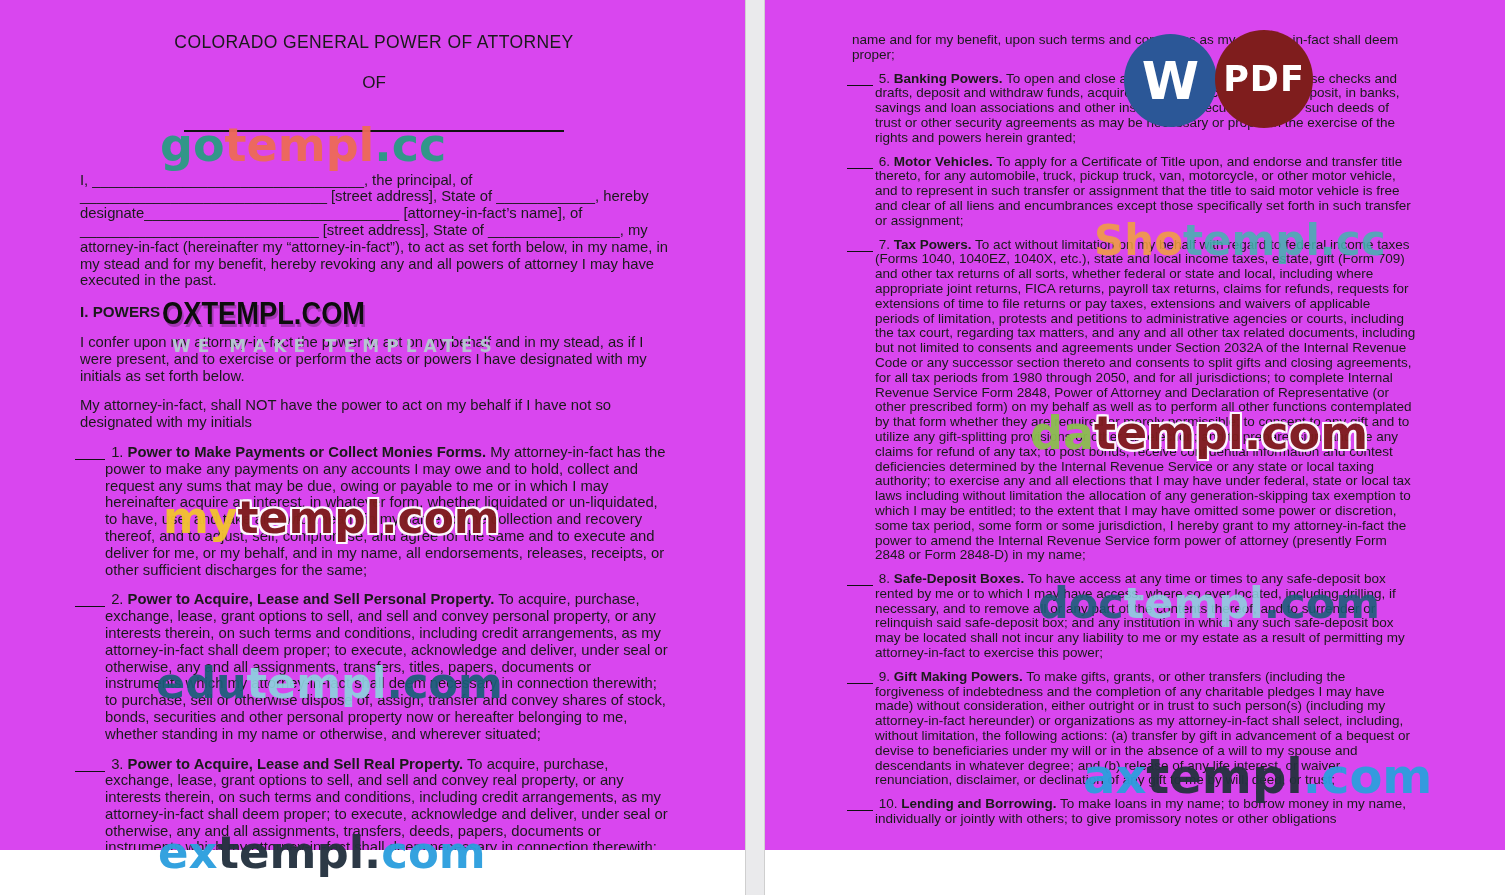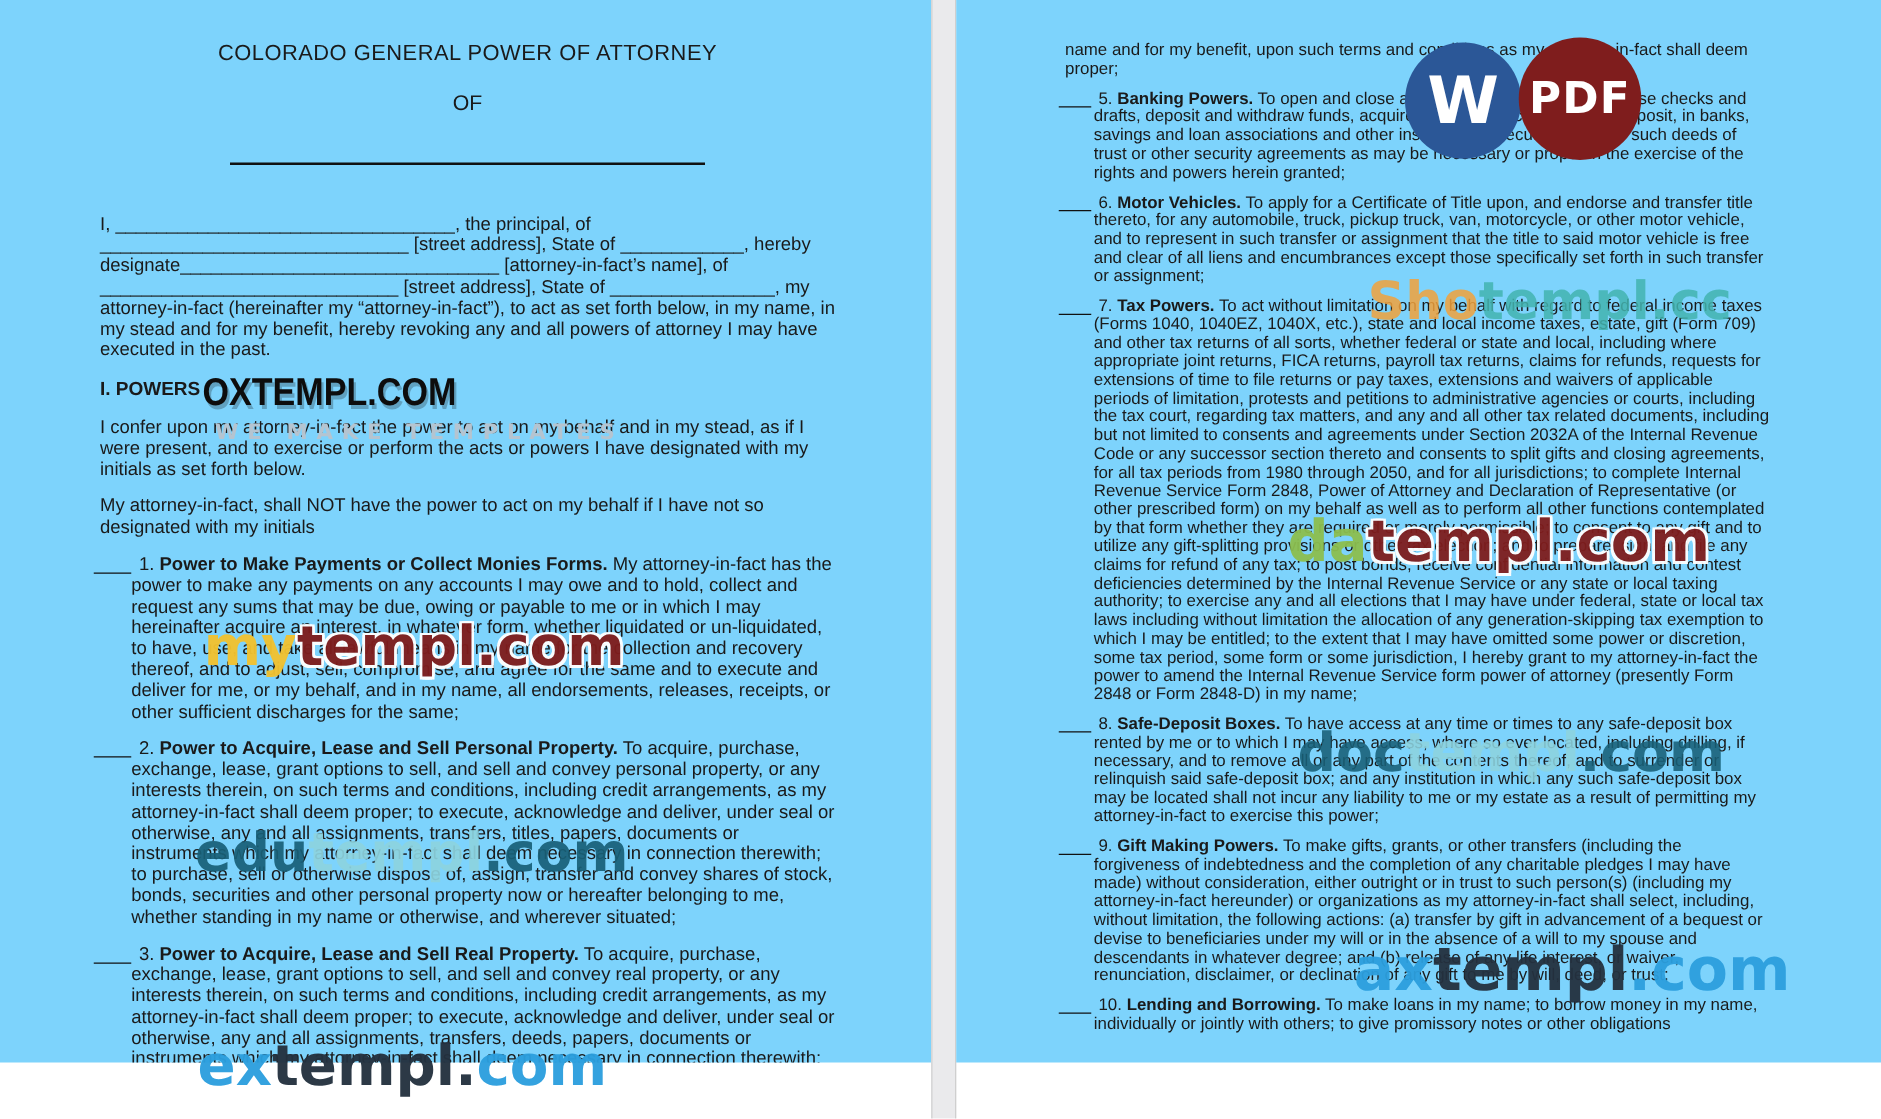--- a/index.html
+++ b/index.html
@@ -1,19 +1,19 @@
 <!DOCTYPE html>
 <html><head>
 <meta charset="utf-8">
 <style>
   html,body{margin:0;padding:0;background:#ffffff;}
   .stage{position:relative;width:1505px;height:895px;overflow:hidden;background:#ffffff;
          font-family:"Liberation Sans",sans-serif;color:#1a1a1a;}
   
-  .page{position:absolute;top:0;background:#7dd3fc;height:850px;box-sizing:border-box;overflow:hidden;}
+  .page{position:absolute;top:0;background:#d946ef;height:850px;box-sizing:border-box;overflow:hidden;}
   .page-left{left:0;width:745px;padding:34px 77px 0 80px;font-size:14.8px;line-height:16.8px;}
   .page-right{left:765px;width:740px;padding:24px 88px 0 87px;font-size:13.5px;line-height:14.8px;}
   .gutter{position:absolute;left:745px;top:0;width:20px;height:895px;background:#eaeaec;
           border-left:1px solid #cfcfcf;border-right:1px solid #cfcfcf;box-sizing:border-box;}
   
   .doc-title{text-align:center;font-size:17.5px;letter-spacing:.4px;margin:0;font-weight:400;}
   .doc-of{text-align:center;font-size:17px;margin:24px 0 0;font-weight:400;}
   .name-line{height:0;border-bottom:2px solid #111;width:380px;margin:38px auto 0;}
   .intro{margin:40px 0 0;word-break:break-word;}
   .powers-heading{font-weight:700;font-size:15.2px;margin:15px 0 0;}
@@ -120,20 +120,21 @@
       <span>9.</span>
       <span class="sec-title">Gift Making Powers.</span>
       <span>To make gifts, grants, or other transfers (including the forgiveness of indebtedness and the completion of any charitable pledges I may have made) without consideration, either outright or in trust to such person(s) (including my attorney-in-fact hereunder) or organizations as my attorney-in-fact shall select, including, without limitation, the following actions: (a) transfer by gift in advancement of a bequest or devise to beneficiaries under my will or in the absence of a will to my spouse and descendants in whatever degree; and (b) release of any life interest, or waiver, renunciation, disclaimer, or declination of any gift to me by will, deed, or trust;</span></p>
 
     <p class="sec"><span class="init-blank"></span>
       <span>10.</span>
       <span class="sec-title">Lending and Borrowing.</span>
       <span>To make loans in my name; to borrow money in my name, individually or jointly with others; to give promissory notes or other obligations</span></p>
   </div>
 
+  <div class="wm wm-gotempl"><span class="c-teal">go</span><span class="c-coral">templ</span><span class="c-teal">.cc</span></div>
 
   <div class="wm wm-oxtempl">OXTEMPL.COM</div>
   <div class="wm wm-oxsub">WE MAKE TEMPLATES</div>
 
   <div class="wm wm-mytempl"><span class="c-yellow">my</span><span class="c-ink-outline">templ.com</span></div>
 
   <div class="wm wm-edutempl"><span class="c-dkteal">edu</span><span class="c-ltcyan">templ</span><span class="c-dkteal">.com</span></div>
 
   <div class="wm wm-extempl"><span class="c-blue">ex</span><span class="c-navy">templ.</span><span class="c-blue">com</span></div>
 

